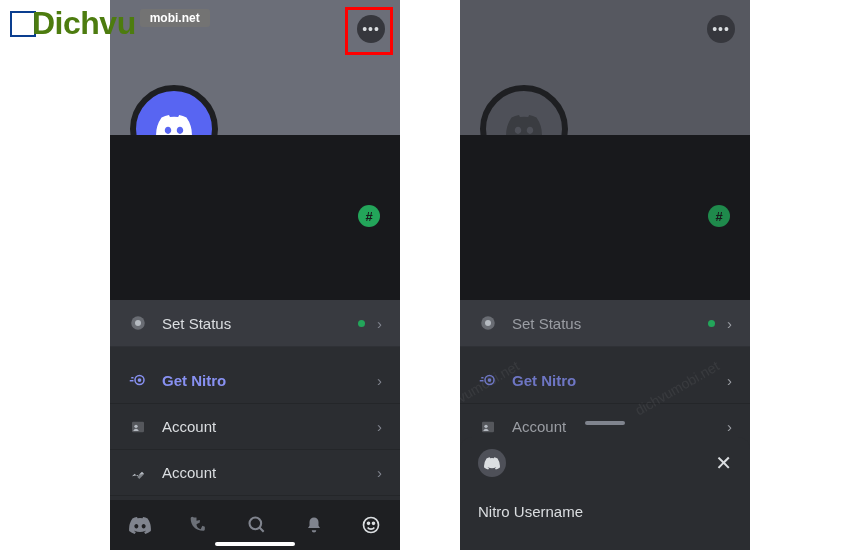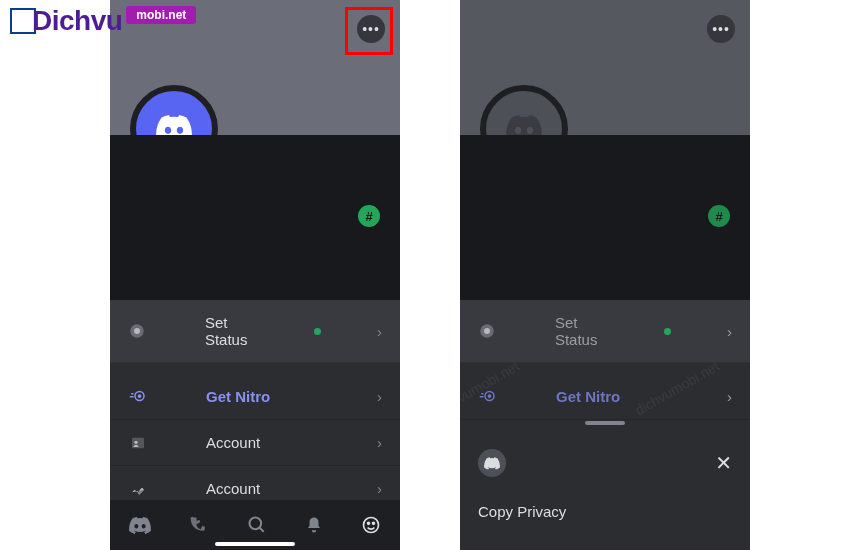--- a/index.html
+++ b/index.html
@@ -22,27 +22,27 @@
   }
   .wm-square {
     width: 22px;
     height: 22px;
     border: 2px solid #0a3e8f;
     display: inline-block;
     margin-right: -4px;
     background: #fff;
   }
   .wm-text1 {
-    font-size: 28px;
+    font-size: 32px;
     font-weight: 700;
-    color: #4c1d95;
+    color: #4d7c0f;
     letter-spacing: -0.5px;
   }
   .wm-badge {
-    background: #a21caf;
+    background: #737373;
     color: #fff;
     font-size: 12px;
     font-weight: 700;
     padding: 2px 10px;
     border-radius: 3px;
     margin-left: 4px;
     position: relative;
     top: -6px;
   }
   .phones {
@@ -128,21 +128,20 @@
     margin: 0;
   }
   .menu-item {
     display: flex;
     align-items: center;
     padding: 14px 18px;
     color: #dbdee1;
     font-size: 15px;
     position: relative;
     border-bottom: 1px solid rgba(0,0,0,0.15);
-    gap: 44px;
   }
   .menu-item.set-status {
     background: #383a40;
     margin-bottom: 10px;
   }
   .menu-item .icon {
     width: 20px;
     margin-right: 14px;
     color: #b5bac1;
     display: flex;
@@ -445,18 +444,18 @@
         <div class="sheet-avatar">
           <svg width="16" height="13" viewBox="0 0 71 55" fill="currentColor">
               <path d="M60.1 4.9A58.5 58.5 0 0 0 45.7 0c-.7 1.2-1.4 2.8-1.9 4a54.3 54.3 0 0 0-16.3 0c-.5-1.2-1.3-2.8-1.9-4A58.5 58.5 0 0 0 11 4.9 60.3 60.3 0 0 0 .5 45.6a59 59 0 0 0 17.9 9c1.4-2 2.7-4 3.8-6.2-2.1-.8-4.1-1.8-6-2.9.5-.4 1-.8 1.5-1.1 11.6 5.4 24.1 5.4 35.6 0 .5.4 1 .8 1.5 1.1-1.9 1.1-3.9 2.1-6 2.9 1.1 2.1 2.4 4.2 3.8 6.2a58.8 58.8 0 0 0 17.9-9A60 60 0 0 0 60.1 4.9Z"></path>
             </svg>
         </div>
         <span class="sheet-close">
           <span>✕</span>
         </span>
       </div>
       <div class="sheet-item">
-        <span>Copy Privacy</span>
+        <span>Nitro Username</span>
       </div>
     </div>
   </div>
 
 </div>
 
 </body></html>

